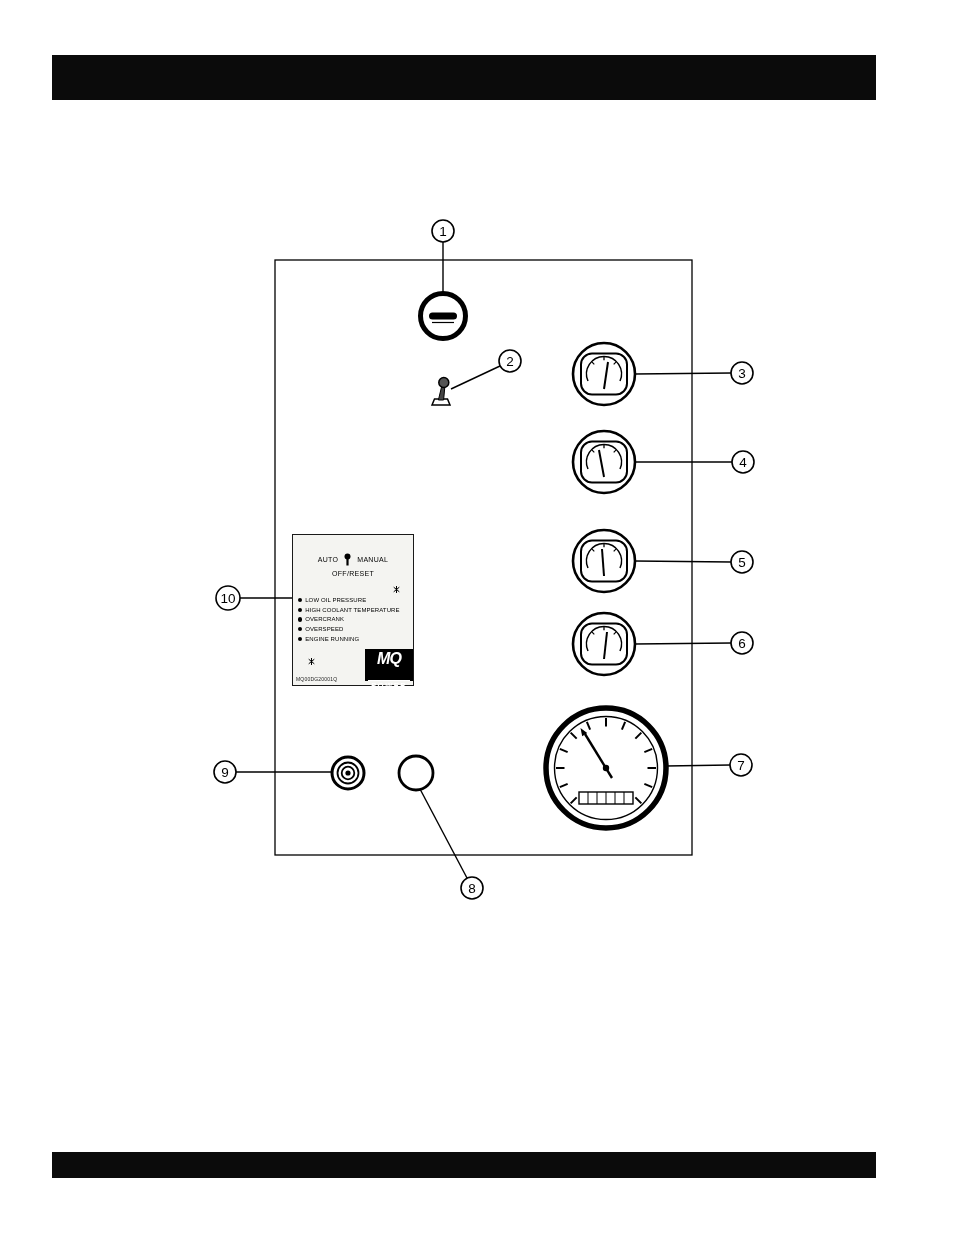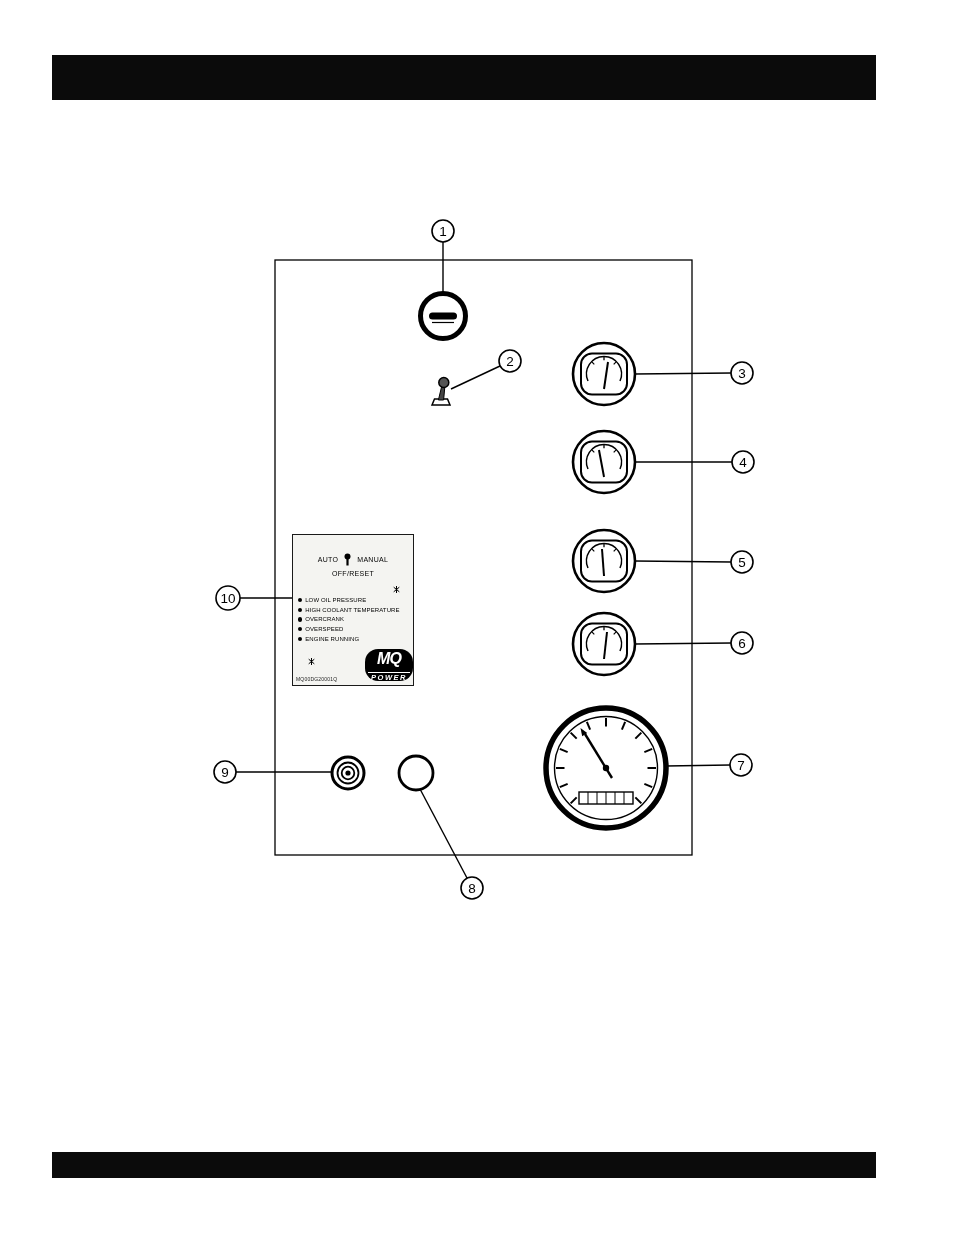--- a/index.html
+++ b/index.html
@@ -17,23 +17,23 @@
             justify-content:center;gap:5px;font-size:7px;letter-spacing:.3px;}
   .offreset{position:absolute;top:35px;left:0;right:0;text-align:center;font-size:7px;letter-spacing:.3px;}
   .spark{position:absolute;}
   .s1{left:100px;top:51px;}
   .s2{left:15px;top:123px;}
   .ind-list{position:absolute;left:5px;top:60px;}
   .ind{display:flex;align-items:center;gap:3px;height:9.8px;}
   .dot{width:4.2px;height:4.2px;border-radius:50%;background:#000;flex:0 0 auto;}
   .ind-txt{font-size:6px;white-space:nowrap;letter-spacing:.1px;}
   .mq{position:absolute;left:72px;top:114px;width:48px;height:32px;background:#000;
-      color:#fff;text-align:center;font-style:italic;font-weight:bold;border-radius:13px;}
+      color:#fff;text-align:center;font-style:italic;font-weight:bold;}
   .mq-top{font-size:16px;line-height:19px;letter-spacing:-1px;}
-  .mq-bot{font-size:7.5px;line-height:9px;border-top:1px solid #fff;margin:4px 3px;letter-spacing:1.5px;}
+  .mq-bot{font-size:7.5px;line-height:9px;border-top:1px solid #fff;margin:12px 3px;letter-spacing:1.5px;}
   .pn{position:absolute;left:3px;bottom:3px;font-size:5px;color:#222;letter-spacing:.2px;}
 
   .co-num{font-family:"Liberation Sans",sans-serif;font-size:13.5px;}
 </style>
 </head>
 <body>
 
 <div id="page">
 
   <div class="bar bar-top"></div>

